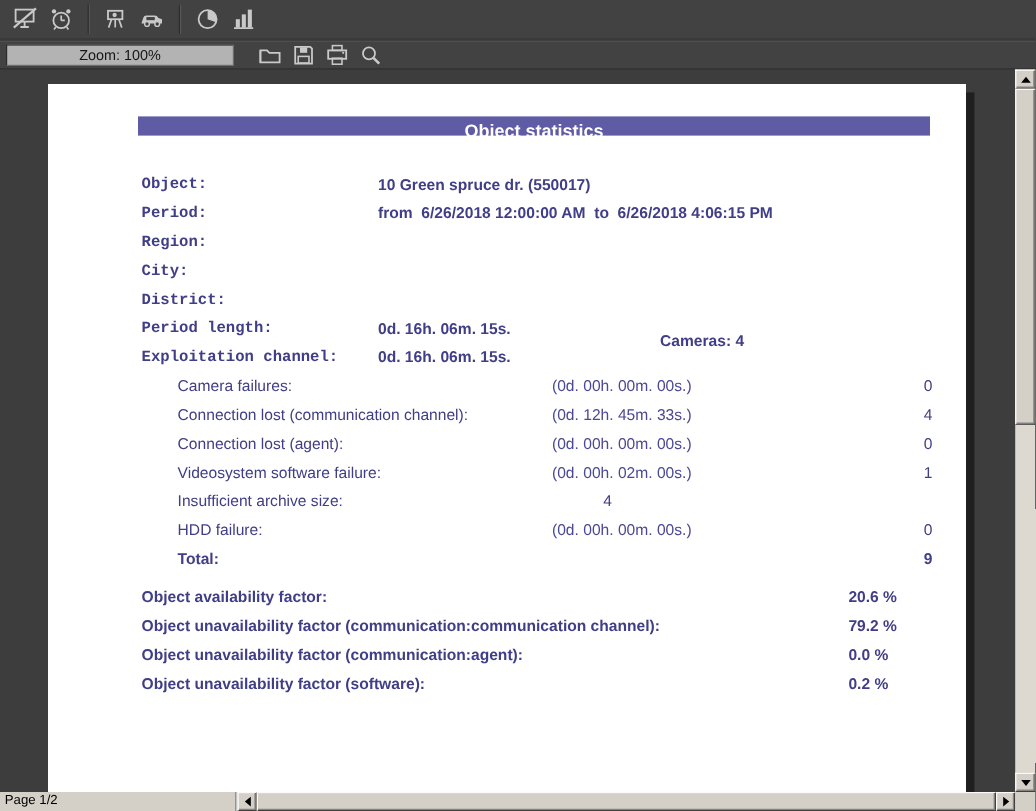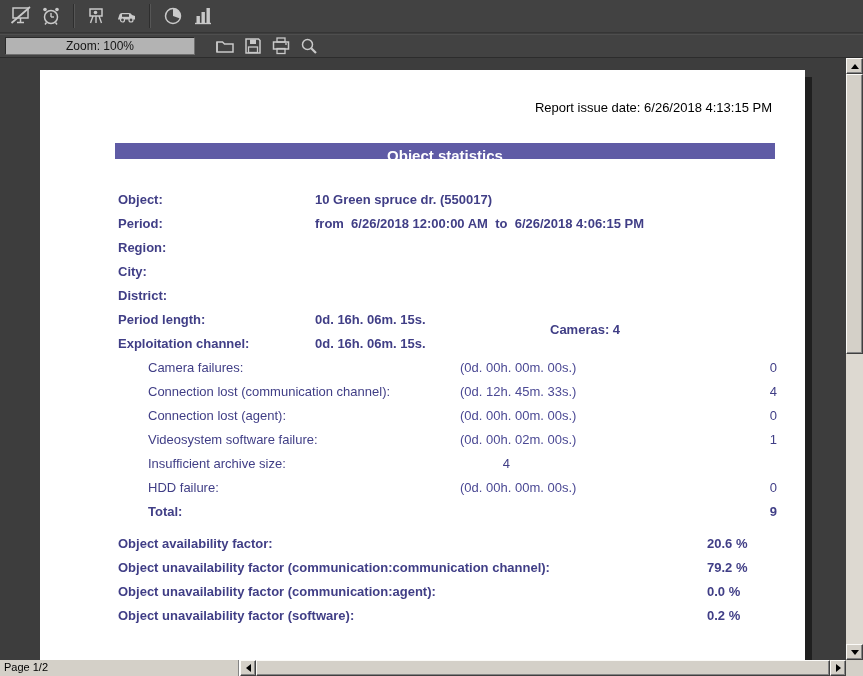--- a/index.html
+++ b/index.html
@@ -75,21 +75,21 @@
     height: 16px;
     background: #5f5ba5;
     color: #ffffff;
     text-align: center;
     font-size: 15px; font-weight: 700; line-height: 26px;
   }
   .content { margin: 0 28px 0 78px; }
 
   .fields { margin-top: 29px; }
   .field-row { position: relative; display: flex; height: 24px; line-height: 24px; }
-  .field-label { width: 197px; flex: none; }
+  .field-label { width: 197px; flex: none; font-family: Liberation Mono, monospace; }
   .field-value { white-space: pre-wrap; }
   .field-extra { position: absolute; left: 432px; top: 10px; }
 
   .failures-heading { margin-top: 14px; height: 24px; line-height: 24px; }
   .failure-row { display: flex; height: 24px; line-height: 24px; padding-left: 30px; }
   .failure-label { width: 312px; flex: none; font-weight: 400; color: #403e86; }
   .failure-duration { flex: 1; font-weight: 400; color: #4b4994; }
   .failure-count { width: 50px; text-align: right; font-weight: 400; color: #403e86; }
   .total-row { display: flex; height: 24px; line-height: 24px; padding-left: 30px; }
   .total-label { flex: 1; font-weight: 700; }
@@ -128,21 +128,21 @@
   .tri-left { width: 0; height: 0; border-top: 4px solid transparent; border-bottom: 4px solid transparent; border-right: 5px solid #000; }
   .tri-right { width: 0; height: 0; border-top: 4px solid transparent; border-bottom: 4px solid transparent; border-left: 5px solid #000; }
 
   .statusbar {
     position: absolute; left: 0; bottom: 0;
     width: 100%; height: 16px;
     background: #d4d0c8;
     display: flex; align-items: stretch;
     font-size: 11px; color: #000;
   }
-  .page-pane { width: 238px; flex: none; line-height: 15px; padding-left: 4px; }
+  .page-pane { width: 196px; flex: none; line-height: 15px; padding-left: 4px; }
   .sb-divider { width: 2px; border-left: 1px solid #848484; border-right: 1px solid #ffffff; }
   .hscroll { flex: 1; display: flex; background: #ddd9d1; }
   .hscroll .sb-btn { height: 16px; width: 16px; }
   .hthumb {
     flex: 1;
     background: #d4d0c8;
     border-top: 1px solid #fbfaf7; border-left: 1px solid #fbfaf7;
     border-right: 1px solid #404040; border-bottom: 1px solid #404040;
     box-shadow: inset -1px -1px 0 #848484;
   }
@@ -259,21 +259,20 @@
             <line x1="12.2" y1="12.2" x2="17" y2="17" stroke="#c9c9c9" stroke-width="2.2"></line>
           </svg>
         </span>
       </button>
     </div>
   </div>
 
   <div class="main">
     <div class="page">
 
-      <div class="issue-date">Report issue date: 6/26/2018 4:13:15 PM</div>
 
       <div class="banner">
         <span>Object statistics</span>
       </div>
 
       <div class="content">
 
         <div class="fields">
           <div class="field-row">
             <span class="field-label">Object:</span>

